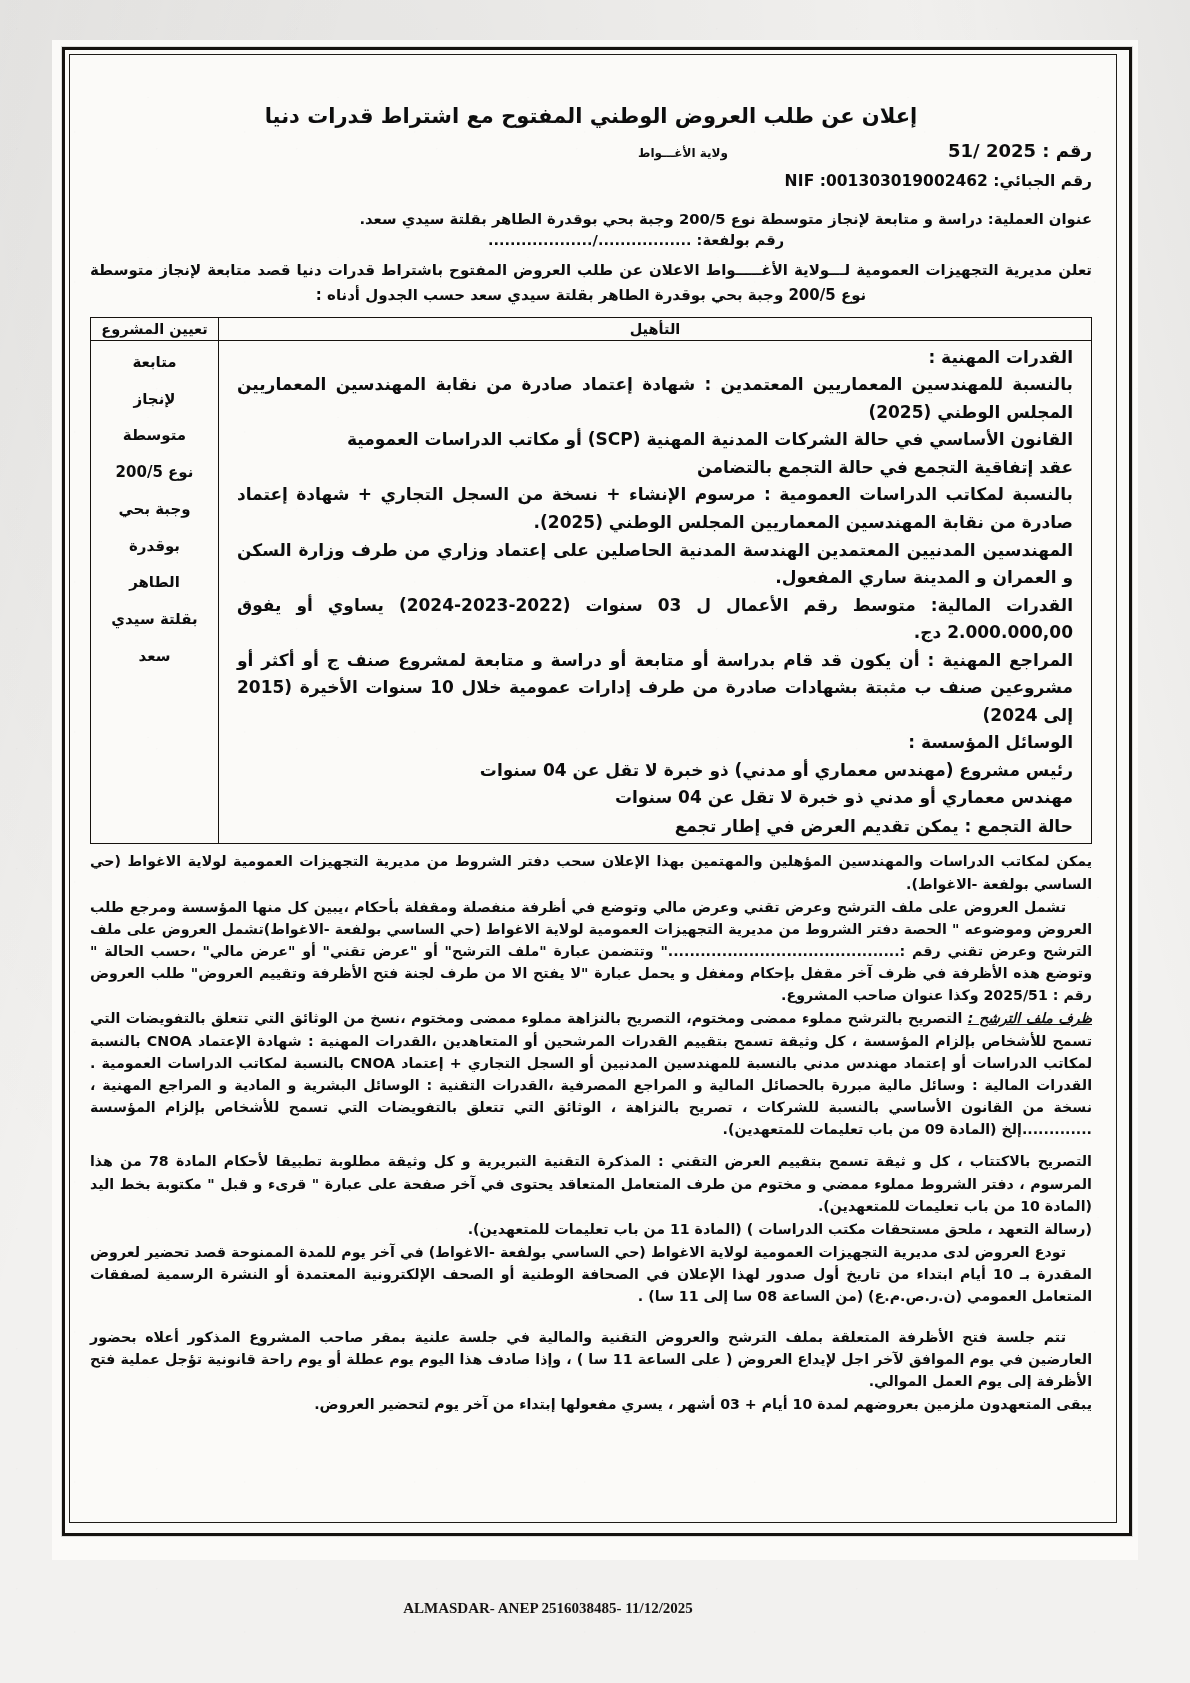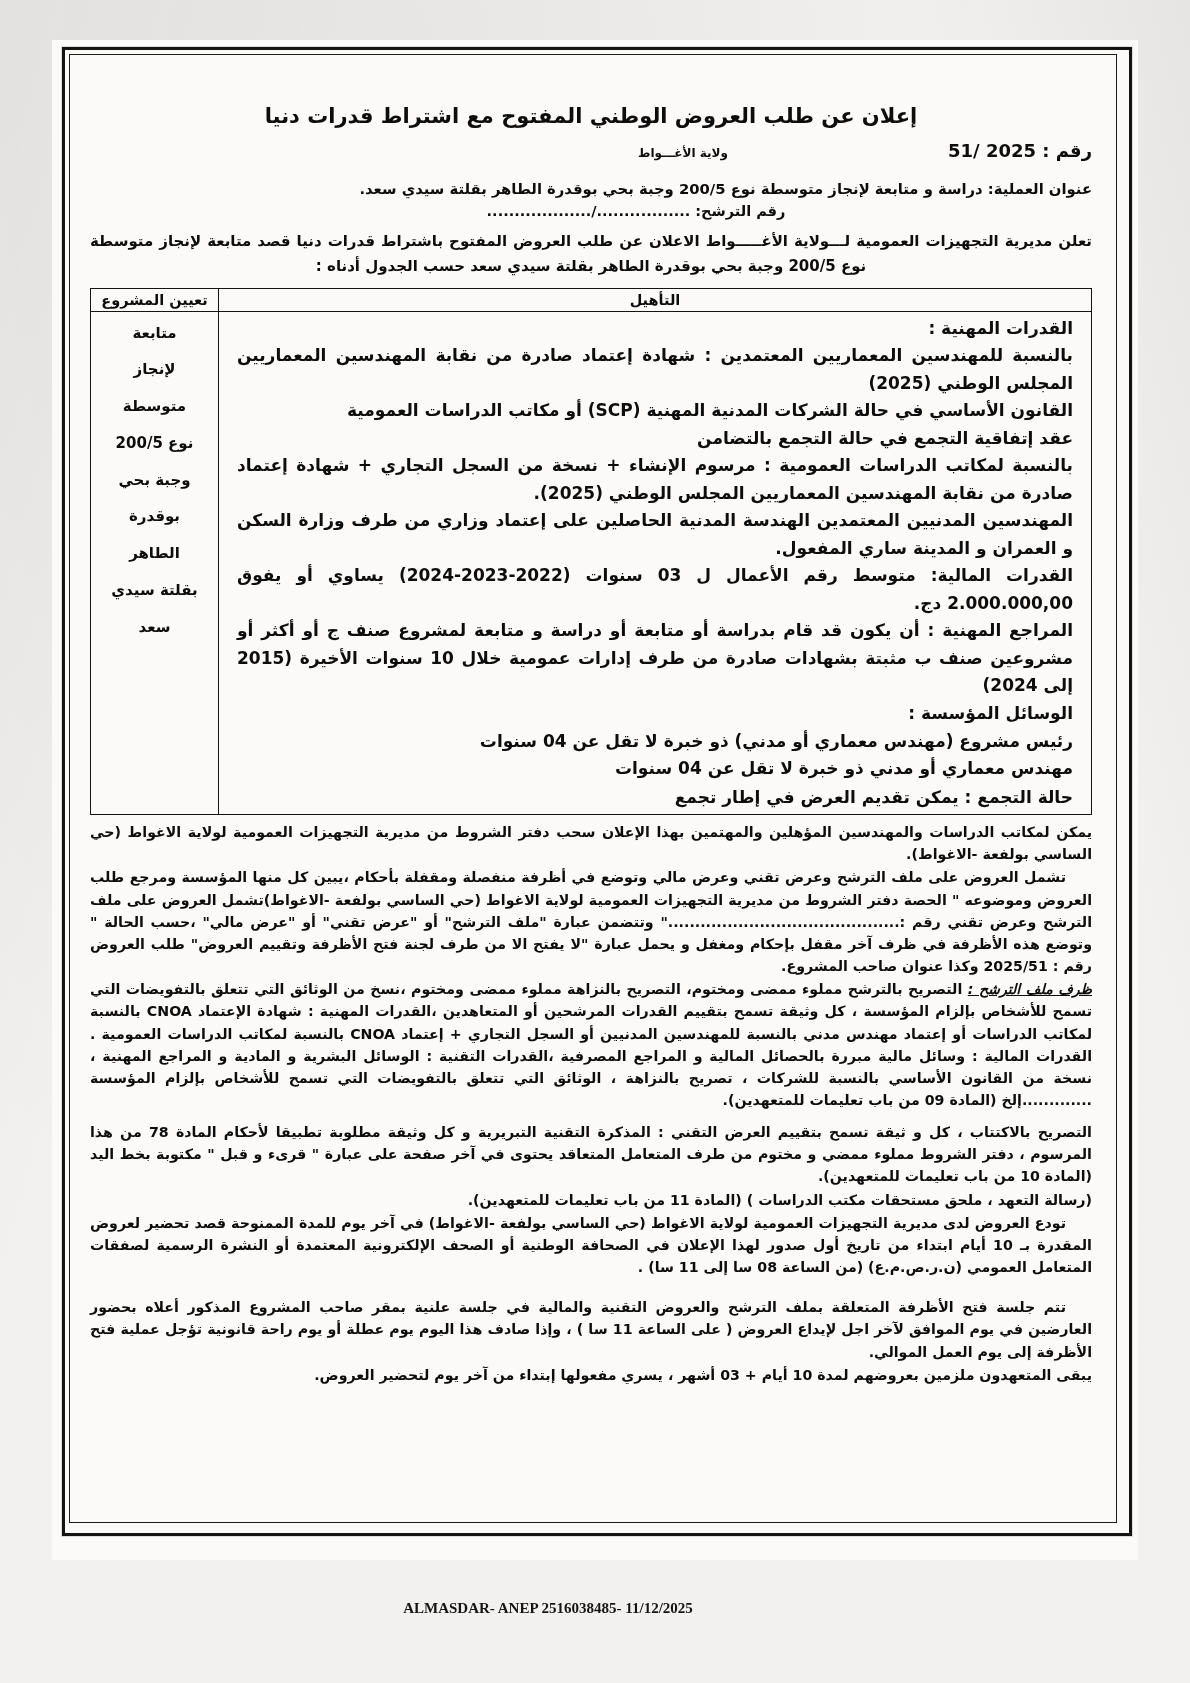--- a/index.html
+++ b/index.html
@@ -229,24 +229,25 @@
 
   <div class="content">
 
     <div class="doc-title">إعلان عن طلب العروض الوطني المفتوح مع اشتراط قدرات دنيا</div>
 
     <div class="header-block">
       <div class="header-row">
         <span class="num"><span>رقم :</span> <span>2025 /51</span></span>
         <span class="wilaya">ولاية الأغـــواط</span>
       </div>
+      <div class="nif-line">رقم الجبائي: 001303019002462: NIF</div>
     </div>
 
     <div class="op-title">عنوان العملية: دراسة و متابعة لإنجاز متوسطة نوع 200/5 وجبة بحي بوقدرة الطاهر بقلتة سيدي سعد.</div>
-    <div class="op-num">رقم الترشح: ................./...................</div>
+    <div class="op-num">رقم بولفعة: ................./...................</div>
 
     <div class="intro">
       <span>تعلن مديرية التجهيزات العمومية لـــولاية الأغـــــواط الاعلان عن طلب العروض المفتوح باشتراط قدرات دنيا قصد متابعة</span>
       <span>لإنجاز متوسطة نوع 200/5 وجبة بحي بوقدرة الطاهر بقلتة سيدي سعد حسب الجدول أدناه :</span>
     </div>
 
     <table class="quals">
       <colgroup>
         <col class="c-qual">
         <col class="c-desig">

